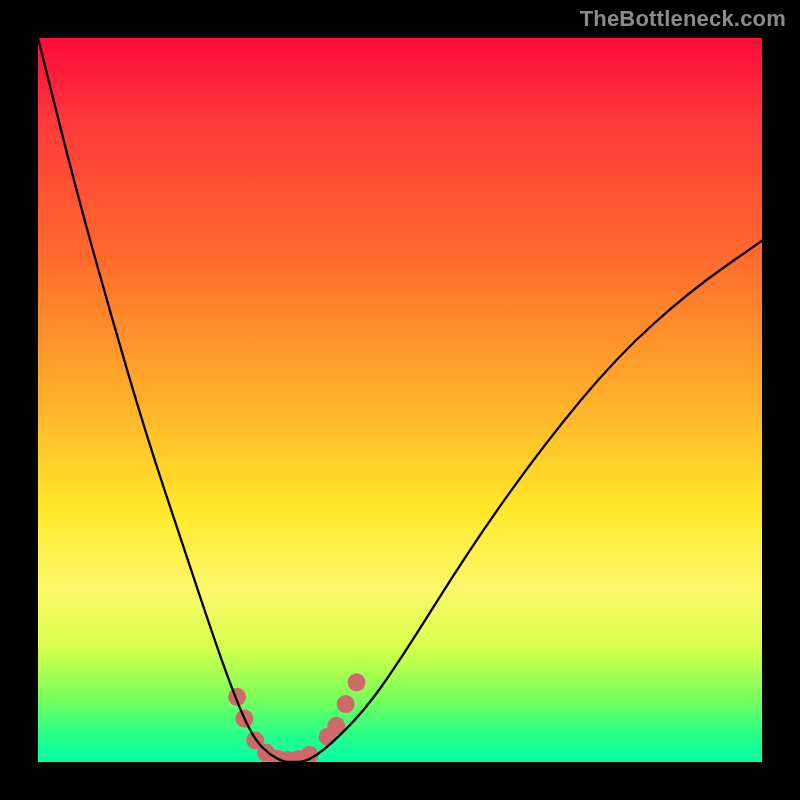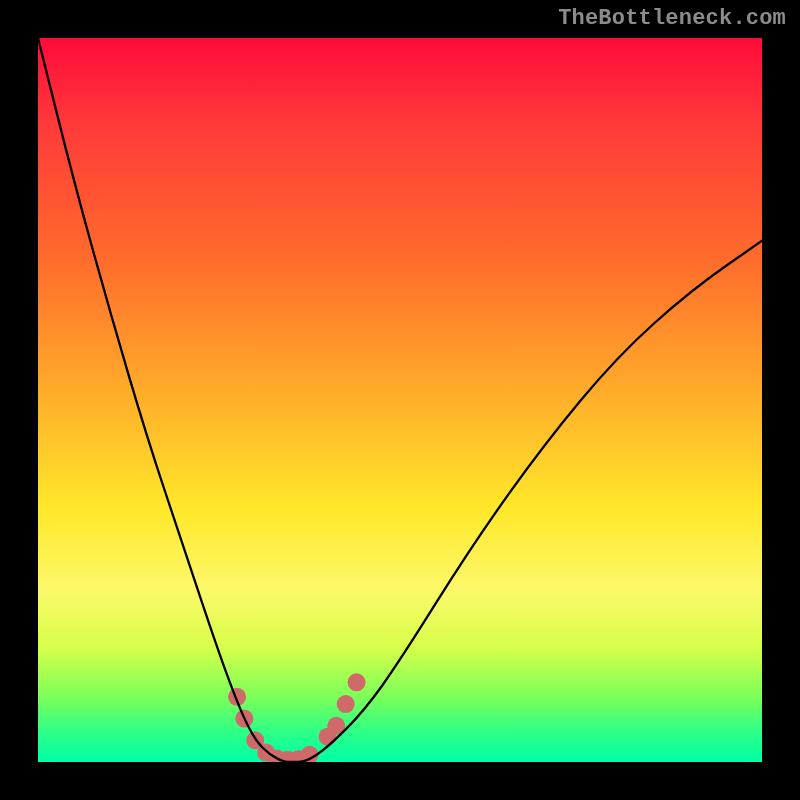--- a/index.html
+++ b/index.html
@@ -31,21 +31,21 @@
       #fdf86a 76%,
       #d8ff4a 84%,
       #7cff5a 91%,
       #2bff87 96%,
       #00ffa8 100%);
   }
   .watermark {
     position: absolute;
     top: 6px;
     right: 14px;
-    font-family: Liberation Mono, monospace;
+    font-family: Liberation Sans, sans-serif;
     font-size: 22px;
     font-weight: bold;
     color: #8b8b8b;
     letter-spacing: 0.2px;
     z-index: 30;
     margin-left: 27px;
   }
   svg.overlay {
     position: absolute;
     left: 0;

